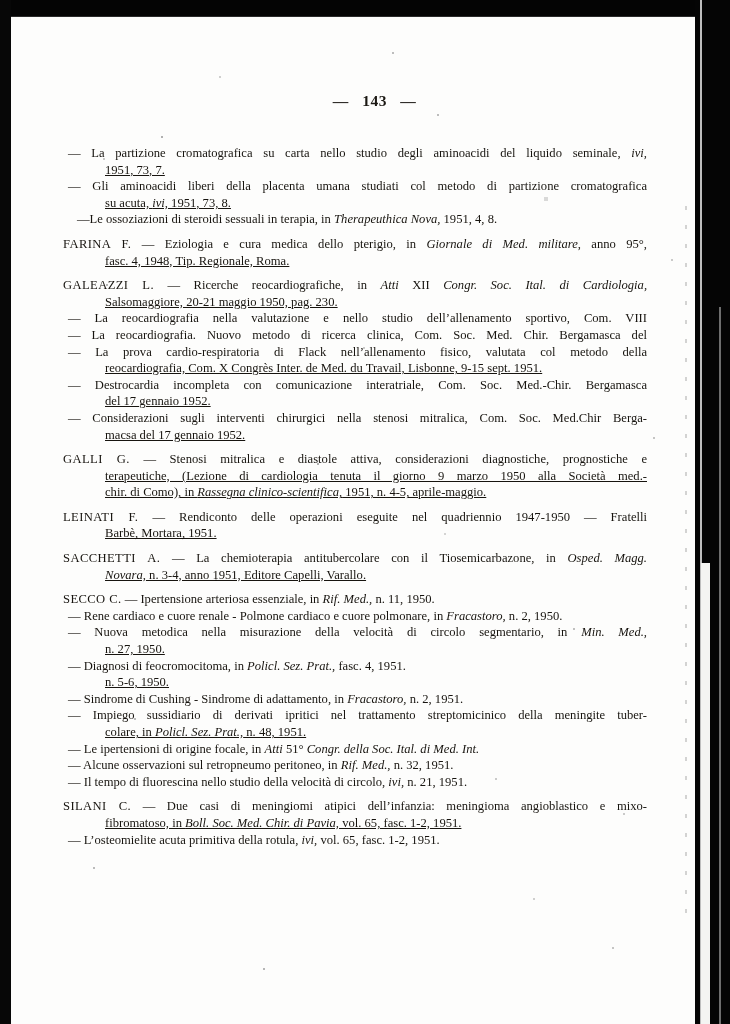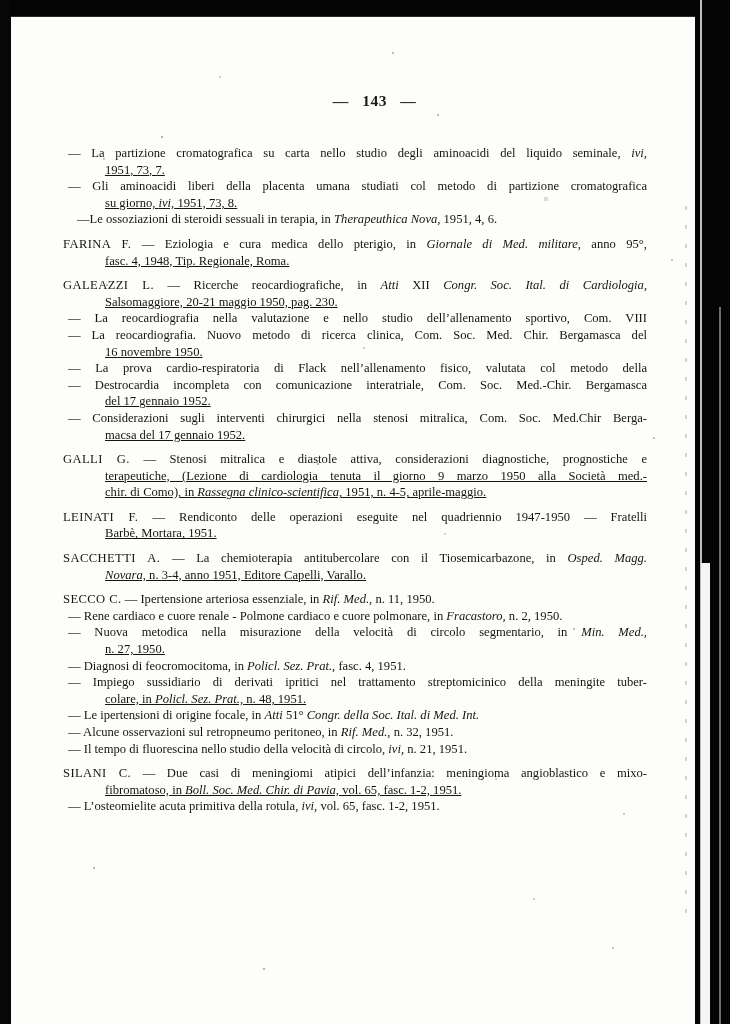--- a/index.html
+++ b/index.html
@@ -58,42 +58,42 @@
 
 <div class="paper">
   <div class="pageno">— 143 —</div>
   <div class="content">
       <div class="entry dash">
         <div class="line"><span class="">— La partizione cromatografica su carta nello studio degli aminoacidi del liquido seminale, </span><span class="it">ivi,</span></div>
         <div class="line cont last"><span class="">1951, 73, 7.</span></div>
       </div>
       <div class="entry dash">
         <div class="line"><span class="">— Gli aminoacidi liberi della placenta umana studiati col metodo di partizione cromatografica</span></div>
-        <div class="line cont last"><span class="">su giorno, </span><span class="it">ivi,</span><span class=""> 1951, 73, 8.</span></div>
+        <div class="line cont last"><span class="">su acuta, </span><span class="it">ivi,</span><span class=""> 1951, 73, 8.</span></div>
       </div>
       <div class="entry dash2">
-        <div class="line last"><span class="">—Le ossoziazioni di steroidi sessuali in terapia, in </span><span class="it">Therapeuthica Nova,</span><span class=""> 1951, 4, 6.</span></div>
+        <div class="line last"><span class="">—Le ossoziazioni di steroidi sessuali in terapia, in </span><span class="it">Therapeuthica Nova,</span><span class=""> 1951, 4, 8.</span></div>
       </div>
       <div class="entry author">
         <div class="line"><span class=" au">FARINA F.</span><span class=""> — Eziologia e cura medica dello pterigio, in </span><span class="it">Giornale di Med. militare</span><span class="">, anno 95°,</span></div>
         <div class="line cont last"><span class="">fasc. 4, 1948, Tip. Regionale, Roma.</span></div>
       </div>
       <div class="entry author">
         <div class="line"><span class=" au">GALEAZZI L.</span><span class=""> — Ricerche reocardiografiche, in </span><span class="it">Atti</span><span class=""> XII </span><span class="it">Congr. Soc. Ital. di Cardiologia,</span></div>
         <div class="line cont last"><span class="">Salsomaggiore, 20-21 maggio 1950, pag. 230.</span></div>
       </div>
       <div class="entry dash">
         <div class="line"><span class="">— La reocardiografia nella valutazione e nello studio dell’allenamento sportivo, Com. VIII</span></div>
       </div>
       <div class="entry dash">
         <div class="line"><span class="">— La reocardiografia. Nuovo metodo di ricerca clinica, Com. Soc. Med. Chir. Bergamasca del</span></div>
-        <div class="line cont last"><span class="">16 novembre 1950.</span></div>
       </div>
       <div class="entry dash">
         <div class="line"><span class="">— La prova cardio-respiratoria di Flack nell’allenamento fisico, valutata col metodo della</span></div>
+        <div class="line cont last"><span class="">reocardiografia, Com. X Congrès Inter. de Med. du Travail, Lisbonne, 9-15 sept. 1951.</span></div>
       </div>
       <div class="entry dash">
         <div class="line"><span class="">— Destrocardia incompleta con comunicazione interatriale, Com. Soc. Med.-Chir. Bergamasca</span></div>
         <div class="line cont last"><span class="">del 17 gennaio 1952.</span></div>
       </div>
       <div class="entry dash">
         <div class="line"><span class="">— Considerazioni sugli interventi chirurgici nella stenosi mitralica, Com. Soc. Med.Chir Berga-</span></div>
         <div class="line cont last"><span class="">macsa del 17 gennaio 1952.</span></div>
       </div>
       <div class="entry author">
@@ -116,20 +116,24 @@
         <div class="line last"><span class="">— Rene cardiaco e cuore renale - Polmone cardiaco e cuore polmonare, in </span><span class="it">Fracastoro,</span><span class=""> n. 2, 1950.</span></div>
       </div>
       <div class="entry dash">
         <div class="line"><span class="">— Nuova metodica nella misurazione della velocità di circolo segmentario, in </span><span class="it">Min. Med.,</span></div>
         <div class="line cont last"><span class="">n. 27, 1950.</span></div>
       </div>
       <div class="entry dash">
         <div class="line last"><span class="">— Diagnosi di feocromocitoma, in </span><span class="it">Policl. Sez. Prat.,</span><span class=""> fasc. 4, 1951.</span></div>
       </div>
       <div class="entry dash">
+        <div class="line cont last"><span class="">n. 5-6, 1950.</span></div>
+      </div>
+      <div class="entry dash">
+        <div class="line last"><span class="">— Sindrome di Cushing - Sindrome di adattamento, in </span><span class="it">Fracastoro,</span><span class=""> n. 2, 1951.</span></div>
       </div>
       <div class="entry dash">
         <div class="line"><span class="">— Impiego sussidiario di derivati ipritici nel trattamento streptomicinico della meningite tuber-</span></div>
         <div class="line cont last"><span class="">colare, in </span><span class="it">Policl. Sez. Prat.,</span><span class=""> n. 48, 1951.</span></div>
       </div>
       <div class="entry dash">
         <div class="line last"><span class="">— Le ipertensioni di origine focale, in </span><span class="it">Atti</span><span class=""> 51° </span><span class="it">Congr. della Soc. Ital. di Med. Int.</span></div>
       </div>
       <div class="entry dash">
         <div class="line last"><span class="">— Alcune osservazioni sul retropneumo peritoneo, in </span><span class="it">Rif. Med.,</span><span class=""> n. 32, 1951.</span></div>

